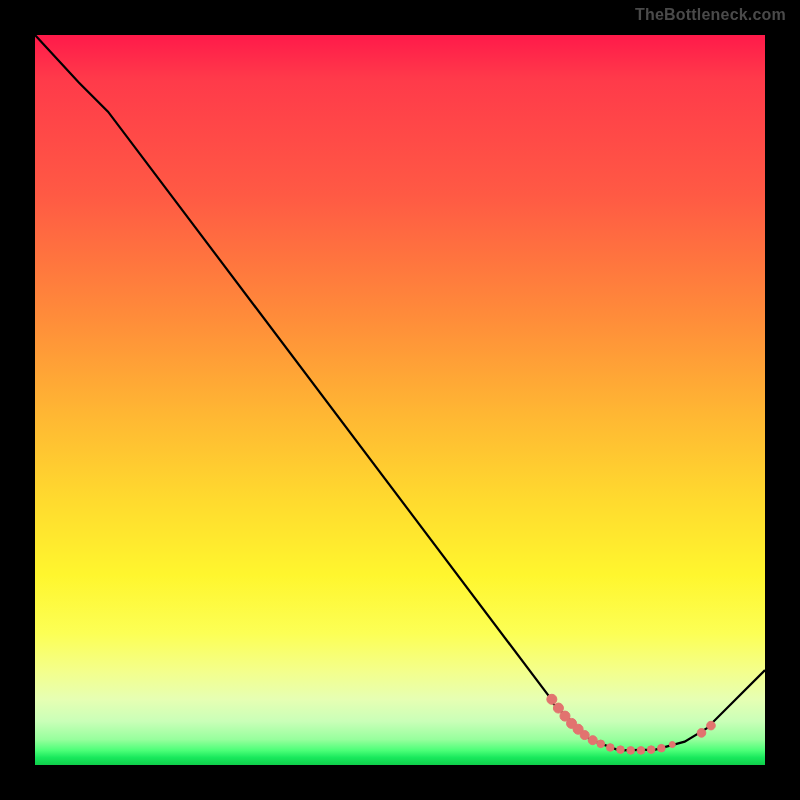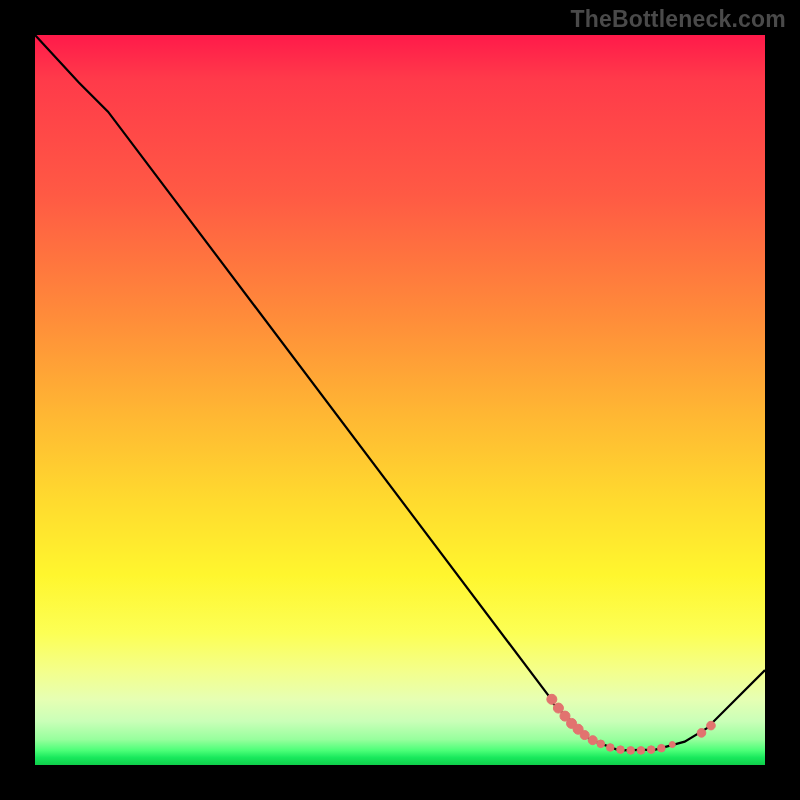--- a/index.html
+++ b/index.html
@@ -41,21 +41,21 @@
       #4cff78 98%,
       #18e85c 99%,
       #0fcf4a 100%
     );
   }
   .watermark {
     position: absolute;
     top: 6px;
     right: 14px;
     color: #4a4a4a;
-    font-size: 23px;
+    font-size: 16px;
     font-weight: 600;
     letter-spacing: 0.2px;
     user-select: none;
   }
   svg.curve {
     position: absolute;
     left: 0;
     top: 0;
     width: 730px;
     height: 730px;

